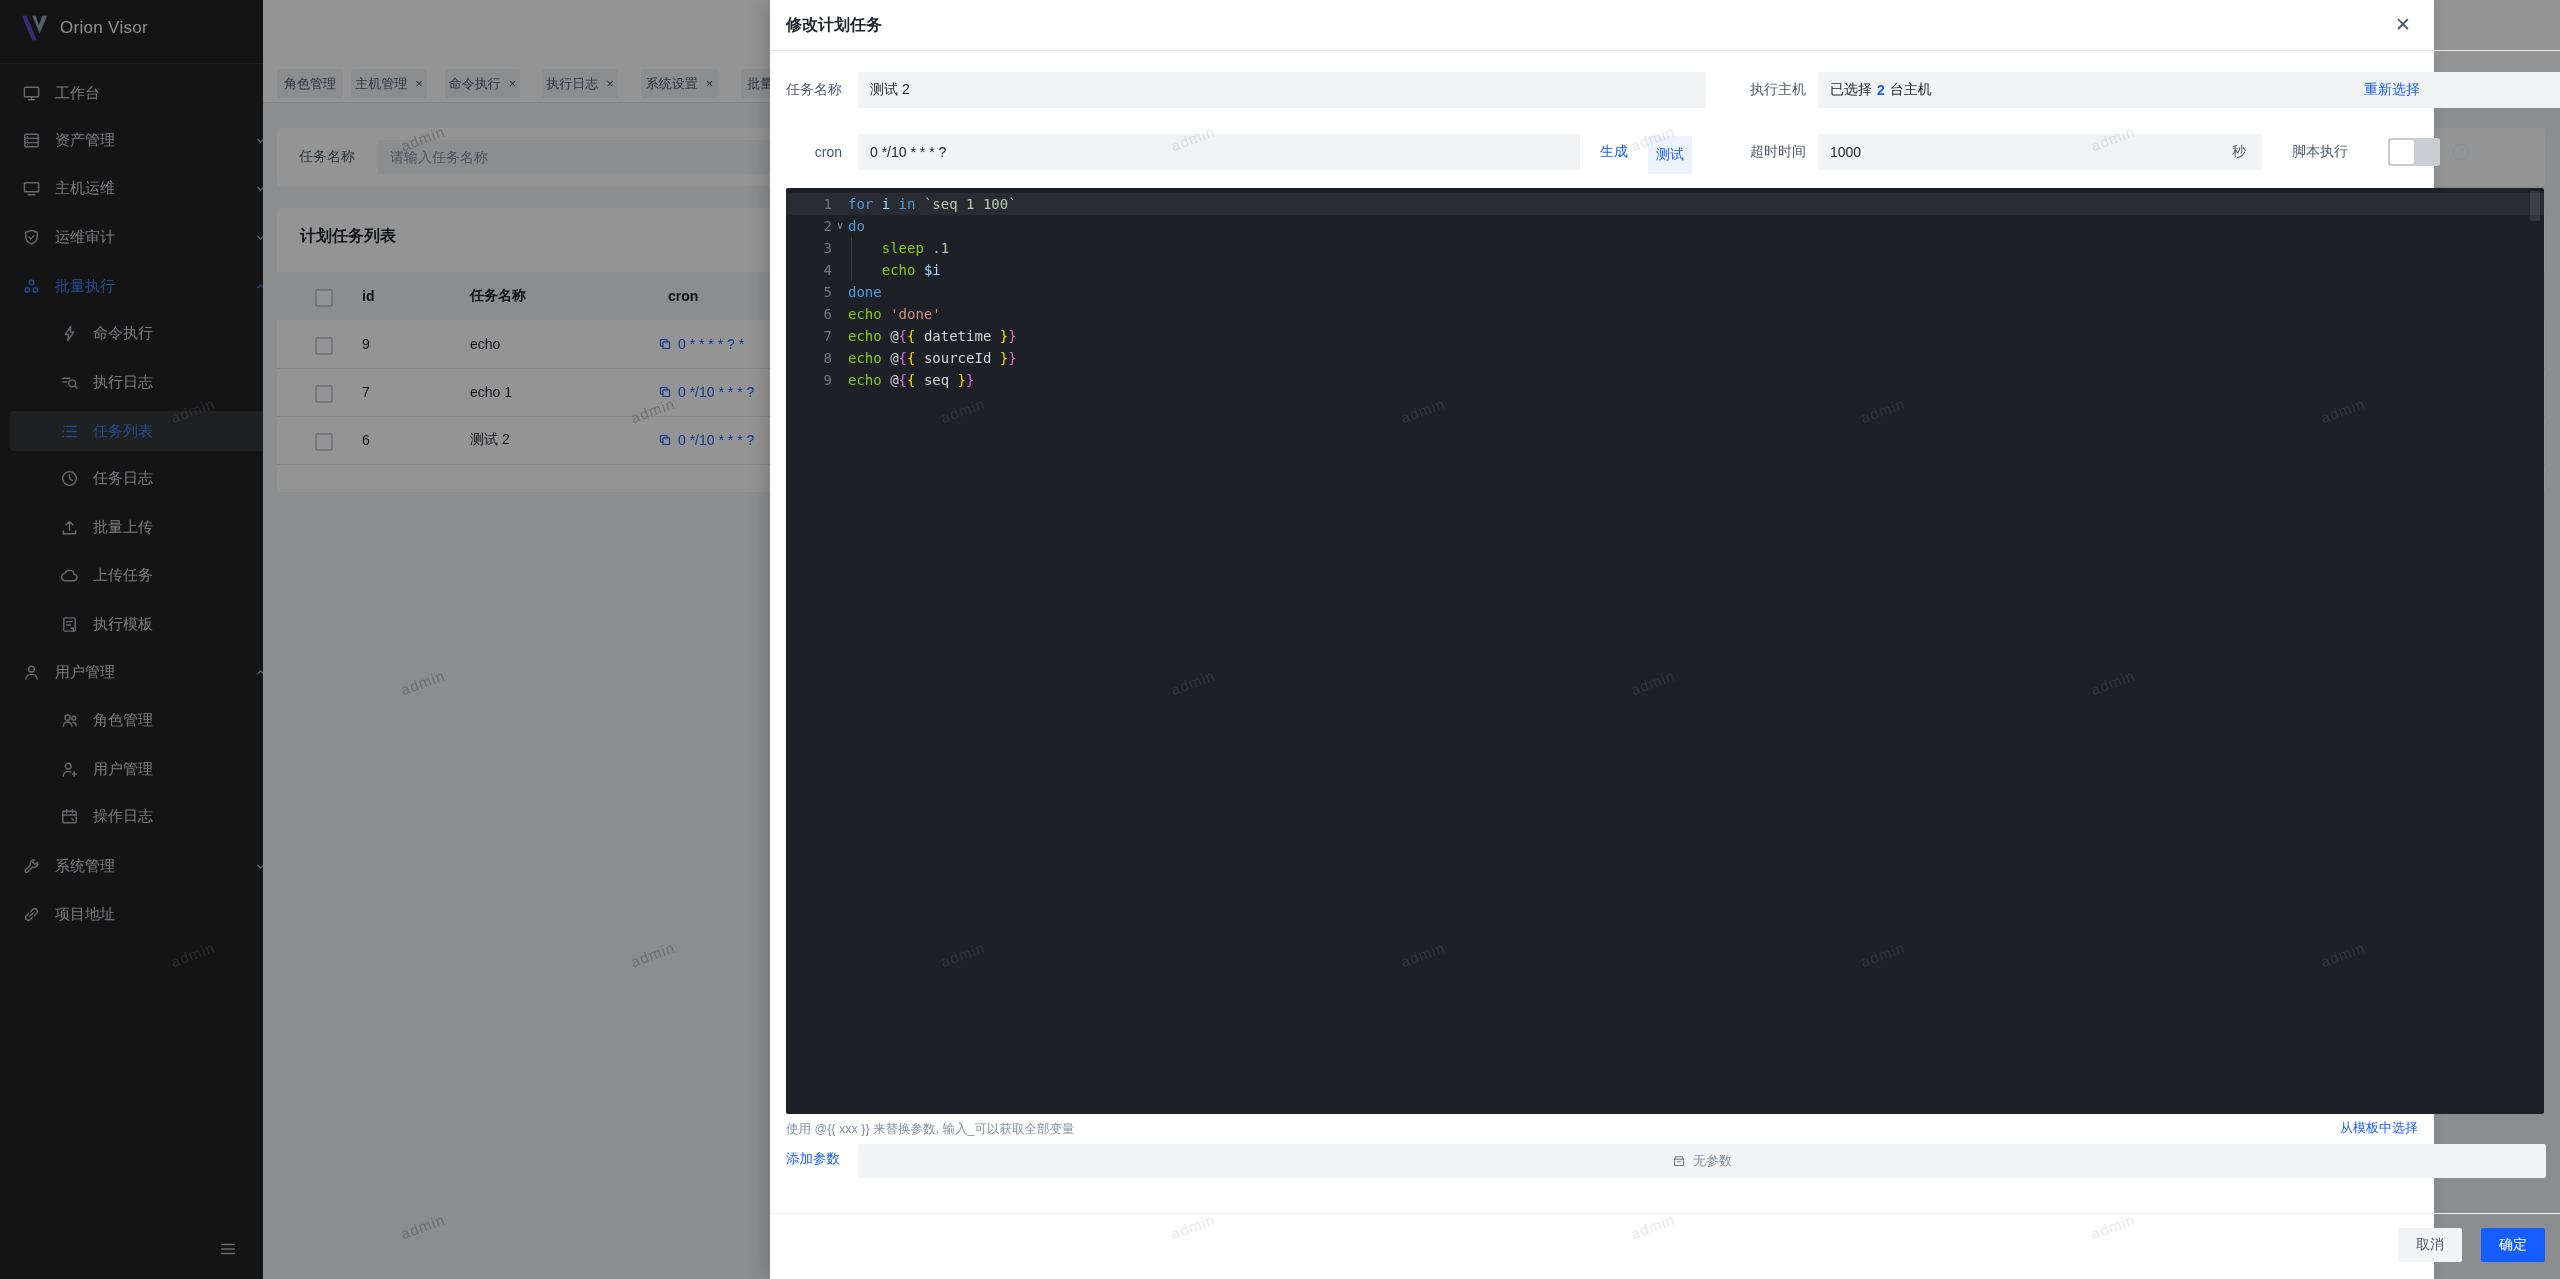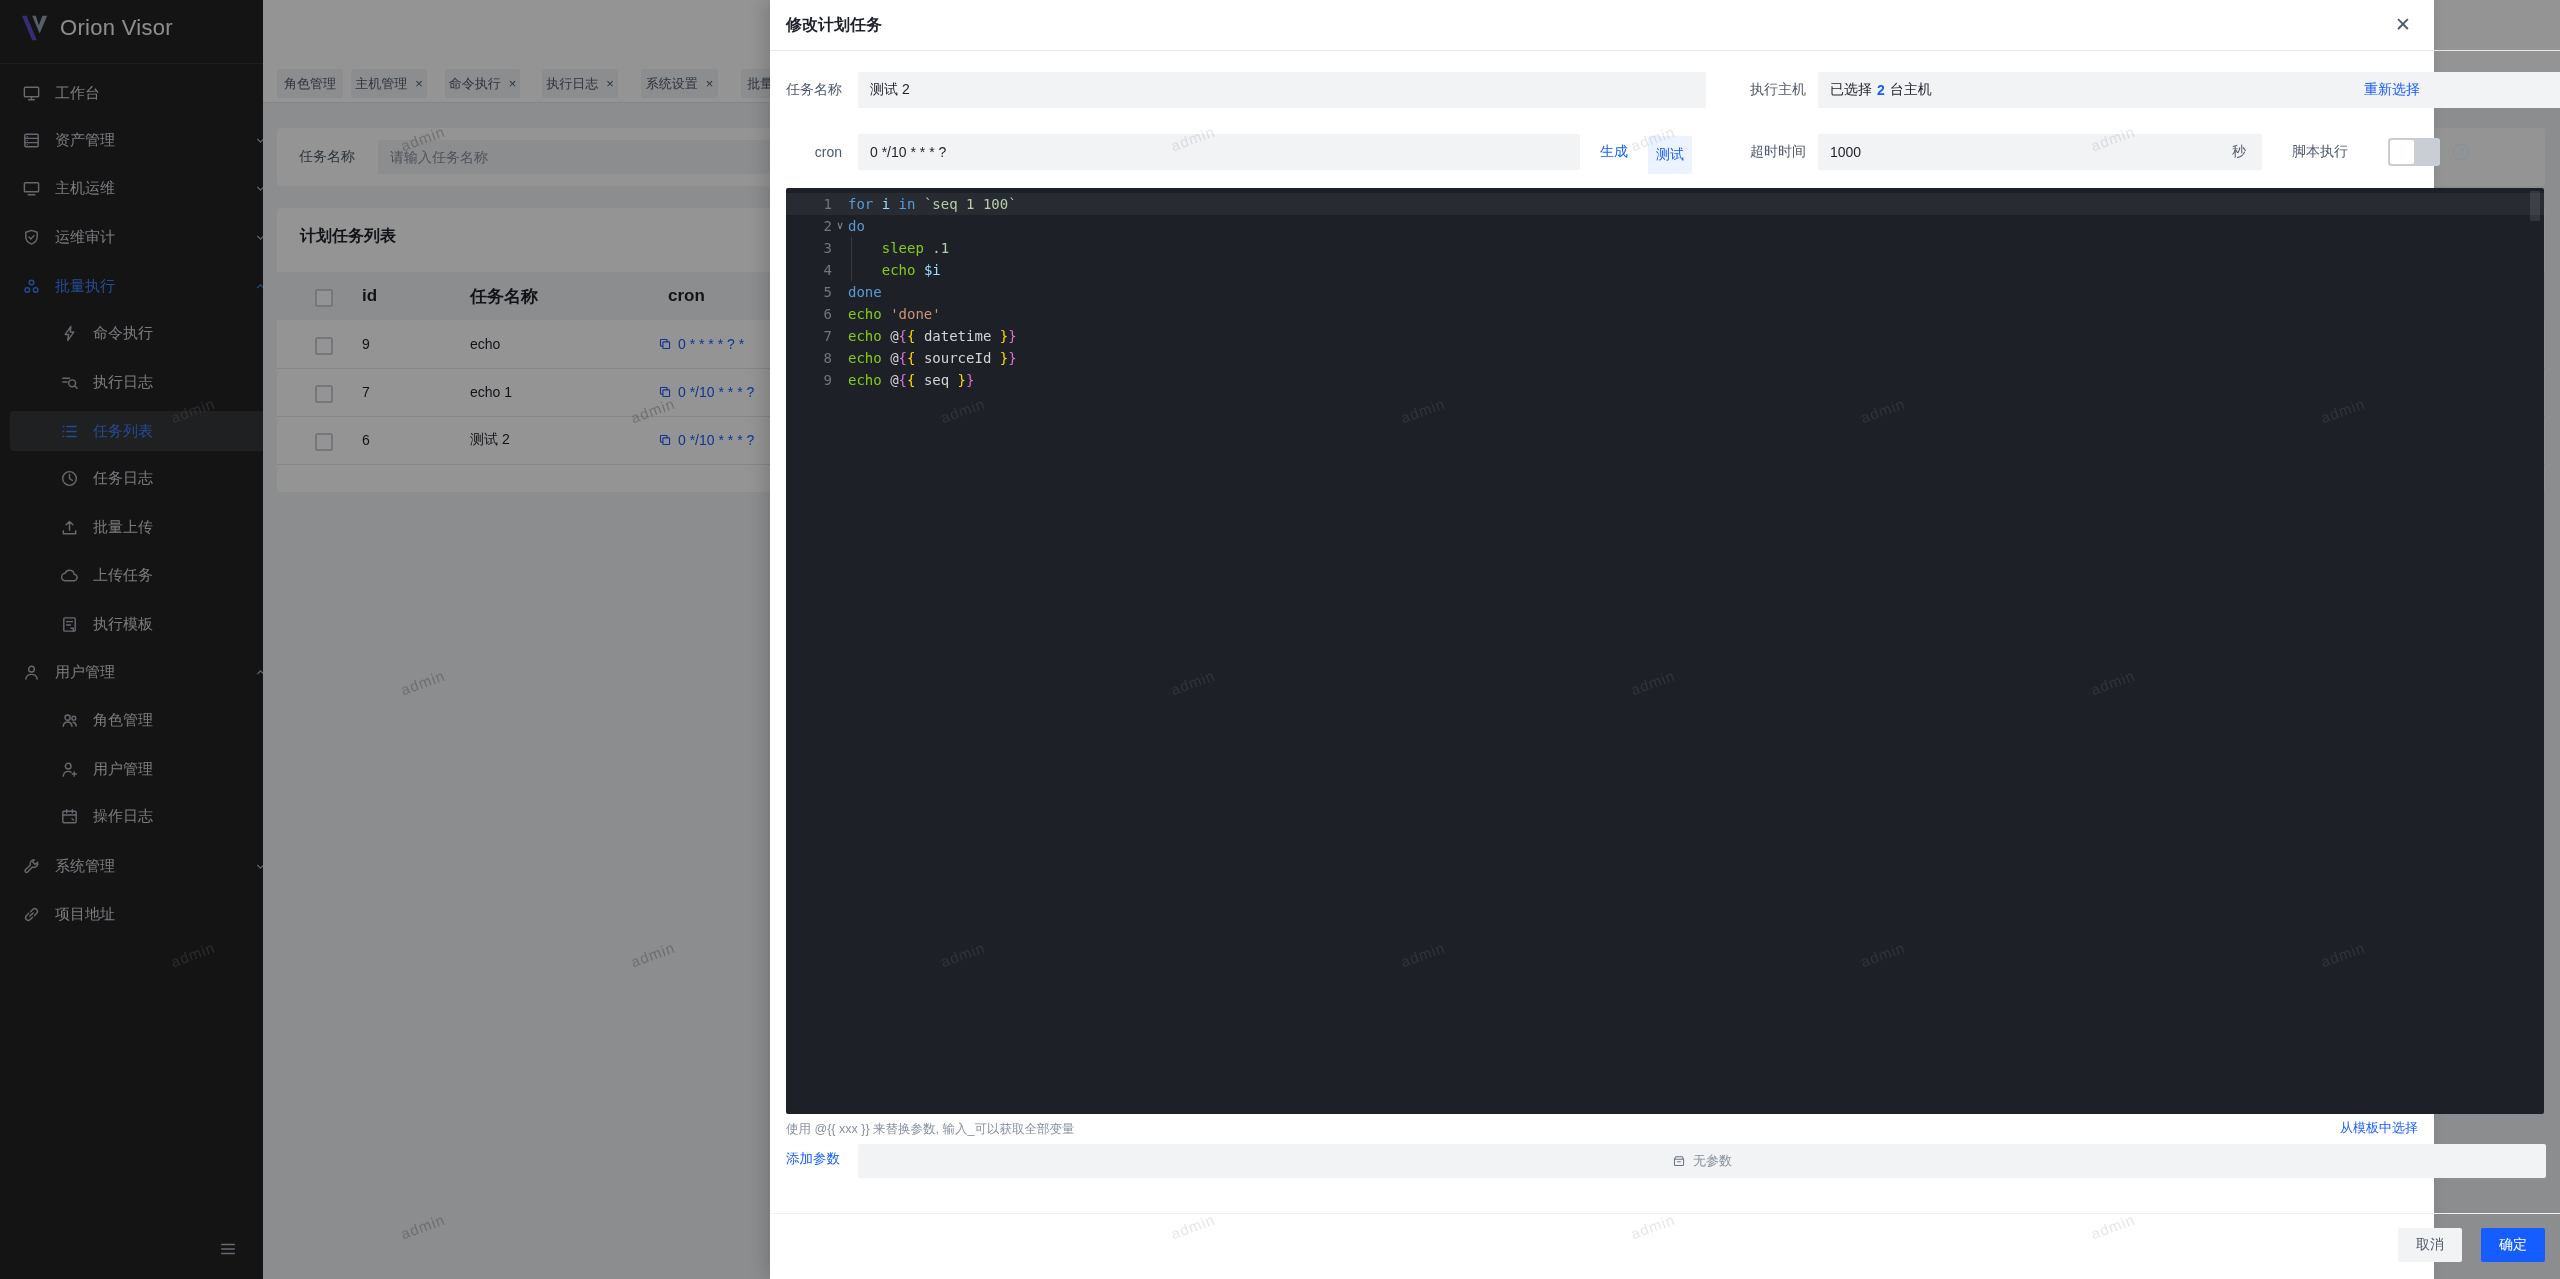--- a/index.html
+++ b/index.html
@@ -4,21 +4,21 @@
 <style>
   html,body{margin:0;padding:0;}
   body{width:2560px;height:1279px;overflow:hidden;position:relative;
        font-family:"Liberation Sans","DejaVu Sans",sans-serif;background:#f2f3f5;
        -webkit-font-smoothing:antialiased;}
   .nowrap{white-space:nowrap;}
 
   
   #sidebar{position:absolute;left:0;top:0;width:263px;height:1279px;background:#232324;z-index:1;}
   #logo{position:absolute;left:20px;top:14px;display:flex;align-items:center;gap:10px;}
-  #logo-title{color:#f2f3f5;font-size:22px;font-weight:500;letter-spacing:.3px;}
+  #logo-title{color:#f2f3f5;font-size:17px;font-weight:500;letter-spacing:.3px;}
   #logo-divider{position:absolute;left:0;top:63px;width:263px;height:1px;background:rgba(255,255,255,0.08);}
   .mi{position:absolute;left:0;width:263px;height:40px;display:flex;align-items:center;
       color:#cfd3da;font-size:15px;cursor:pointer;}
   .mi .ic{width:19px;height:19px;flex:0 0 19px;margin-right:14px;stroke:#aeb4bd;fill:none;
       stroke-width:1.5;stroke-linecap:round;stroke-linejoin:round;}
   .mi.parent{padding-left:22px;}
   .mi.sub{padding-left:60px;}
   .mi .chev{position:absolute;right:18px;width:13px;height:13px;stroke:#aeb4bd;fill:none;stroke-width:1.8;}
   .mi.blue{color:#4080ff;}
   .mi.blue .ic{stroke:#4080ff;}
@@ -36,21 +36,21 @@
   #content{position:absolute;left:0;top:103px;width:2297px;height:1176px;}
   .card{position:absolute;background:#ffffff;border-radius:4px;}
   #search-card{left:14px;top:25px;width:2268px;height:58px;}
   #search-label{position:absolute;left:22px;top:0;height:58px;display:flex;align-items:center;color:#4e5969;font-size:14px;}
   #search-input{position:absolute;left:101px;top:12px;width:1000px;height:34px;background:#f2f3f5;border:none;
        border-radius:2px;padding:0 12px;font-size:14px;color:#1d2129;font-family:inherit;outline:none;box-sizing:border-box;}
   #search-input::placeholder{color:#86909c;}
   #table-card{left:14px;top:105px;width:2268px;height:284px;}
   #table-title{position:absolute;left:23px;top:18px;font-size:16px;font-weight:700;color:#1d2129;}
   #thead{position:absolute;left:0;top:64px;width:2268px;height:48px;background:#f2f3f5;}
-  .th{position:absolute;top:0;height:48px;display:flex;align-items:center;font-size:17px;font-weight:600;color:#1d2129;}
+  .th{position:absolute;top:0;height:48px;display:flex;align-items:center;font-size:14px;font-weight:600;color:#1d2129;}
   .trow{position:absolute;left:0;width:2268px;height:48px;border-bottom:1px solid #e5e6eb;}
   .td{position:absolute;top:0;height:48px;display:flex;align-items:center;font-size:14px;color:#1d2129;}
   .cbx{position:absolute;left:38px;top:17px;width:14px;height:14px;border:2px solid #c9cdd4;border-radius:2px;background:#fff;cursor:pointer;}
   .cronlink{color:#165dff;display:flex;align-items:center;gap:6px;cursor:pointer;}
   .cronlink .ic{width:14px;height:14px;stroke:#165dff;fill:none;stroke-width:1.6;stroke-linecap:round;stroke-linejoin:round;}
 
   #wm-back{position:absolute;inset:0;z-index:3;pointer-events:none;overflow:hidden;}
   #dim{position:absolute;inset:0;background:rgba(0,0,0,0.42);z-index:4;}
   .wm{position:absolute;transform:rotate(-20deg);font-size:15px;letter-spacing:1px;color:rgba(120,124,130,0.45);pointer-events:none;}
   #wm-front .wm{color:rgba(128,132,138,0.20);}

